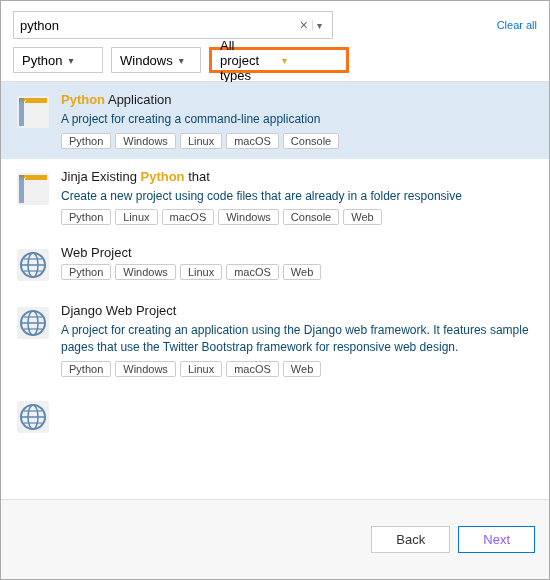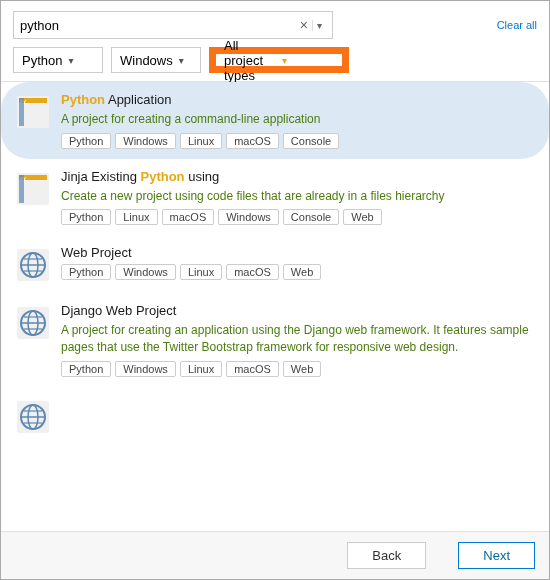--- a/index.html
+++ b/index.html
@@ -93,21 +93,21 @@
       flex: 1;
     }
 
     .filter-dropdown .arrow {
       font-size: 10px;
       color: #555;
       margin-left: 6px;
     }
 
     .filter-dropdown-project {
-      border: 7px solid #f97316;
+      border: 3px solid #f97316;
       background: #fff;
       min-width: 140px;
     }
 
     .filter-dropdown-project .arrow {
       color: #e6a817;
     }
 
     
     .project-list {
@@ -119,21 +119,20 @@
     .project-item {
       display: flex;
       align-items: flex-start;
       padding: 10px 14px;
       border-bottom: none;
       cursor: pointer;
     }
 
     .project-item.selected {
       background: #dde8f5;
-      border-radius: 28px;
     }
 
     .project-icon {
       width: 36px;
       height: 36px;
       flex-shrink: 0;
       margin-right: 10px;
       margin-top: 2px;
       display: flex;
       align-items: center;
@@ -156,21 +155,21 @@
       line-height: 1.3;
     }
 
     .project-title .highlight {
       color: #e6a817;
       font-weight: bold;
     }
 
     .project-desc {
       font-size: 12px;
-      color: #4d7c0f;
+      color: #0c4a6e;
       margin-bottom: 5px;
       line-height: 1.4;
     }
 
     .project-desc.muted {
       color: #aaa;
     }
 
     .tags {
       display: flex;
@@ -182,42 +181,41 @@
       border: 1px solid #ccc;
       border-radius: 2px;
       padding: 1px 7px;
       font-size: 11px;
       color: #444;
       background: #fff;
     }
 
     
     .footer {
-      padding: 10px 14px;
+      padding: 26px 14px;
       display: flex;
       justify-content: flex-end;
       gap: 8px;
       border-top: 1px solid #e0e0e0;
       background: #f7f7f7;
     }
 
     .btn {
       padding: 5px 24px;
       font-size: 13px;
       cursor: pointer;
       border: 1px solid #ccc;
       background: #fff;
       color: #333;
     }
 
     .btn-primary {
       border: 1px solid #0078d7;
-      color: #0369a1;
-      background: #fff;
-      margin-left: 24px;
+      color: #8b5cf6;
+      background: #fff;
     }
   </style>
 </head>
 <body>
 
 <div class="header">
   <div class="search-row">
     <div class="search-box">
       <input class="search-input" type="text" value="python" style="">
       <span class="search-clear">×</span>
@@ -271,23 +269,23 @@
     <div class="project-icon">
       <svg viewBox="0 0 32 32" xmlns="http://www.w3.org/2000/svg">
         <rect width="32" height="32" fill="#f0f0f0" rx="2"></rect>
         <rect x="2" y="2" width="28" height="5" fill="#e6a817"></rect>
         <text x="3" y="7.5" font-size="5" font-weight="bold" fill="#fff" font-family="monospace">PY</text>
         <rect x="2" y="2" width="5" height="28" fill="#5c87b2" opacity="0.7"></rect>
       </svg>
     </div>
     <div class="project-info">
       <div class="project-title">
-        <span>Jinja Existing </span><span class="highlight">Python</span><span> using</span>
-      </div>
-      <div class="project-desc">Create a new project using code files that are already in a files hierarchy</div>
+        <span>Jinja Existing </span><span class="highlight">Python</span><span> that</span>
+      </div>
+      <div class="project-desc">Create a new project using code files that are already in a folder responsive</div>
       <div class="tags">
         <span class="tag">Python</span>
         <span class="tag">Linux</span>
         <span class="tag">macOS</span>
         <span class="tag">Windows</span>
         <span class="tag">Console</span>
         <span class="tag">Web</span>
       </div>
     </div>
   </div>

